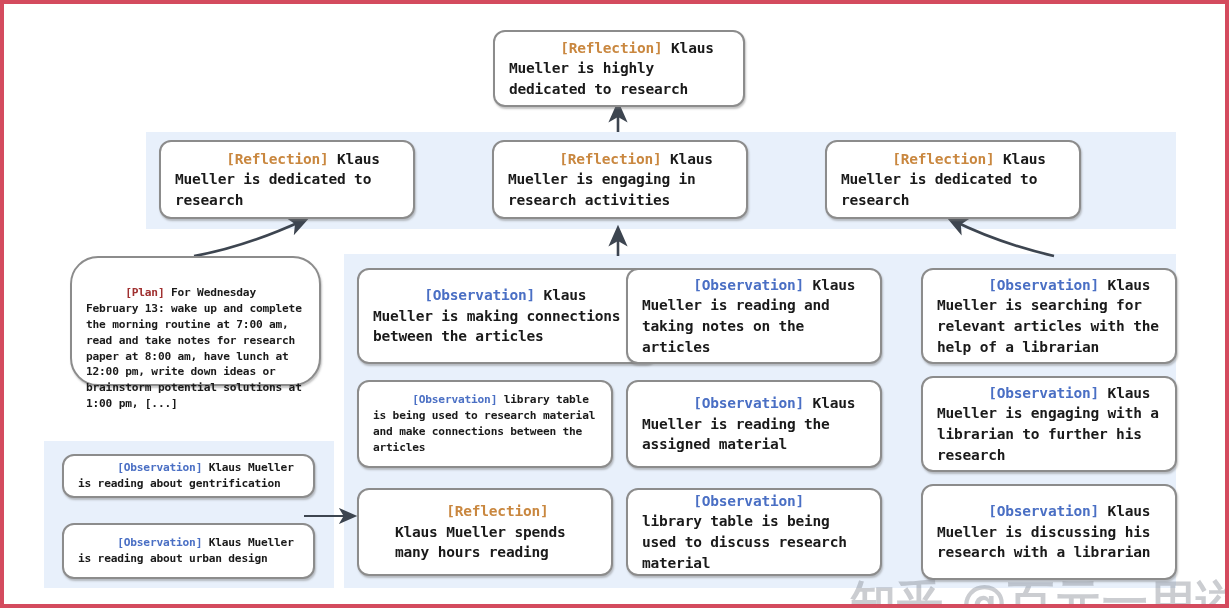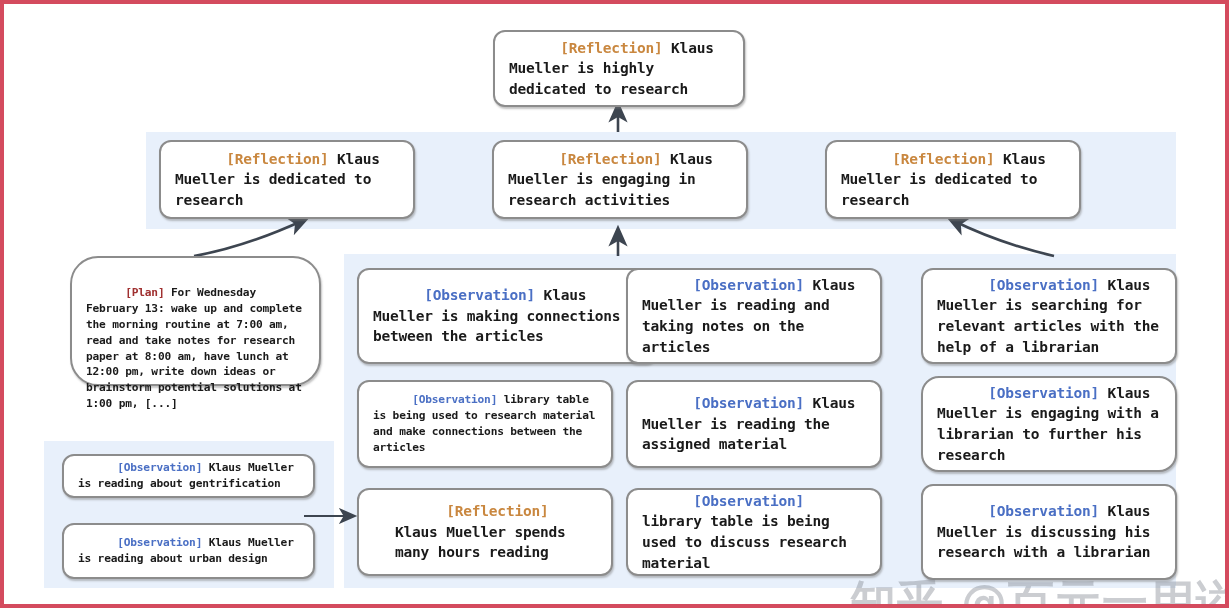--- a/index.html
+++ b/index.html
@@ -166,21 +166,21 @@
     <div>
       <span class="tag-observation">[Observation]</span><span> Klaus Mueller is reading the assigned material</span>
     </div>
   </div>
 
   <div class="node fs-md" style="left:917px; top:264px; width:256px; height:96px;">
     <div>
       <span class="tag-observation">[Observation]</span><span> Klaus Mueller is searching for relevant articles with the help of a librarian</span>
     </div>
   </div>
-  <div class="node fs-md" style="left:917px; top:372px; width:256px; height:96px;border-radius:18px;">
+  <div class="node fs-md" style="left:917px; top:372px; width:256px; height:96px;">
     <div>
       <span class="tag-observation">[Observation]</span><span> Klaus Mueller is engaging with a librarian to further his research</span>
     </div>
   </div>
   <div class="node fs-md" style="left:917px; top:480px; width:256px; height:96px;">
     <div>
       <span class="tag-observation">[Observation]</span><span> Klaus Mueller is discussing his research with a librarian</span>
     </div>
   </div>
 

